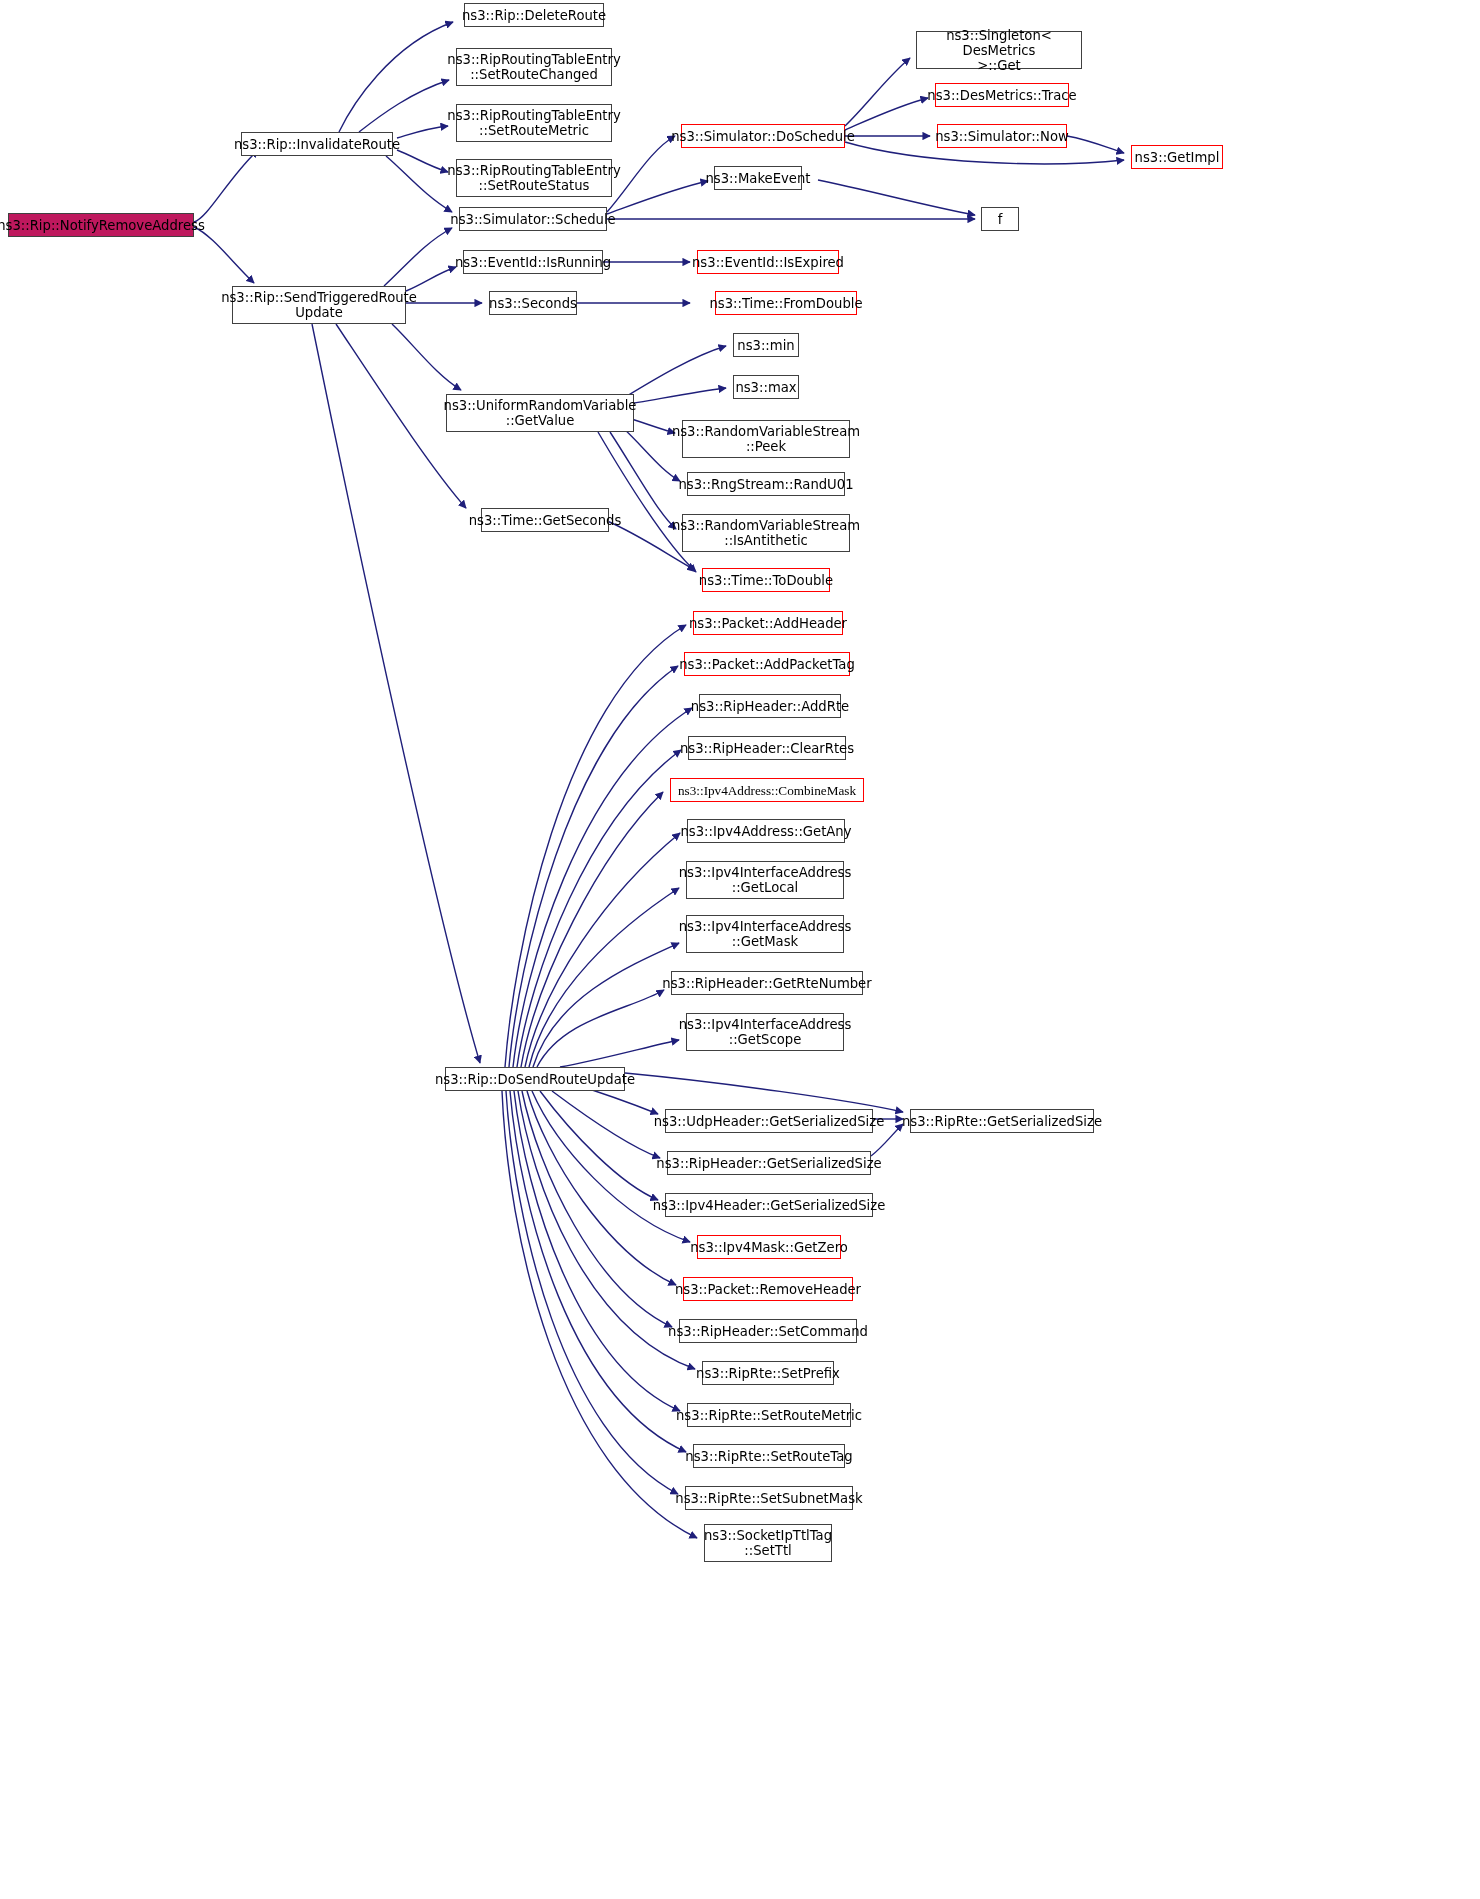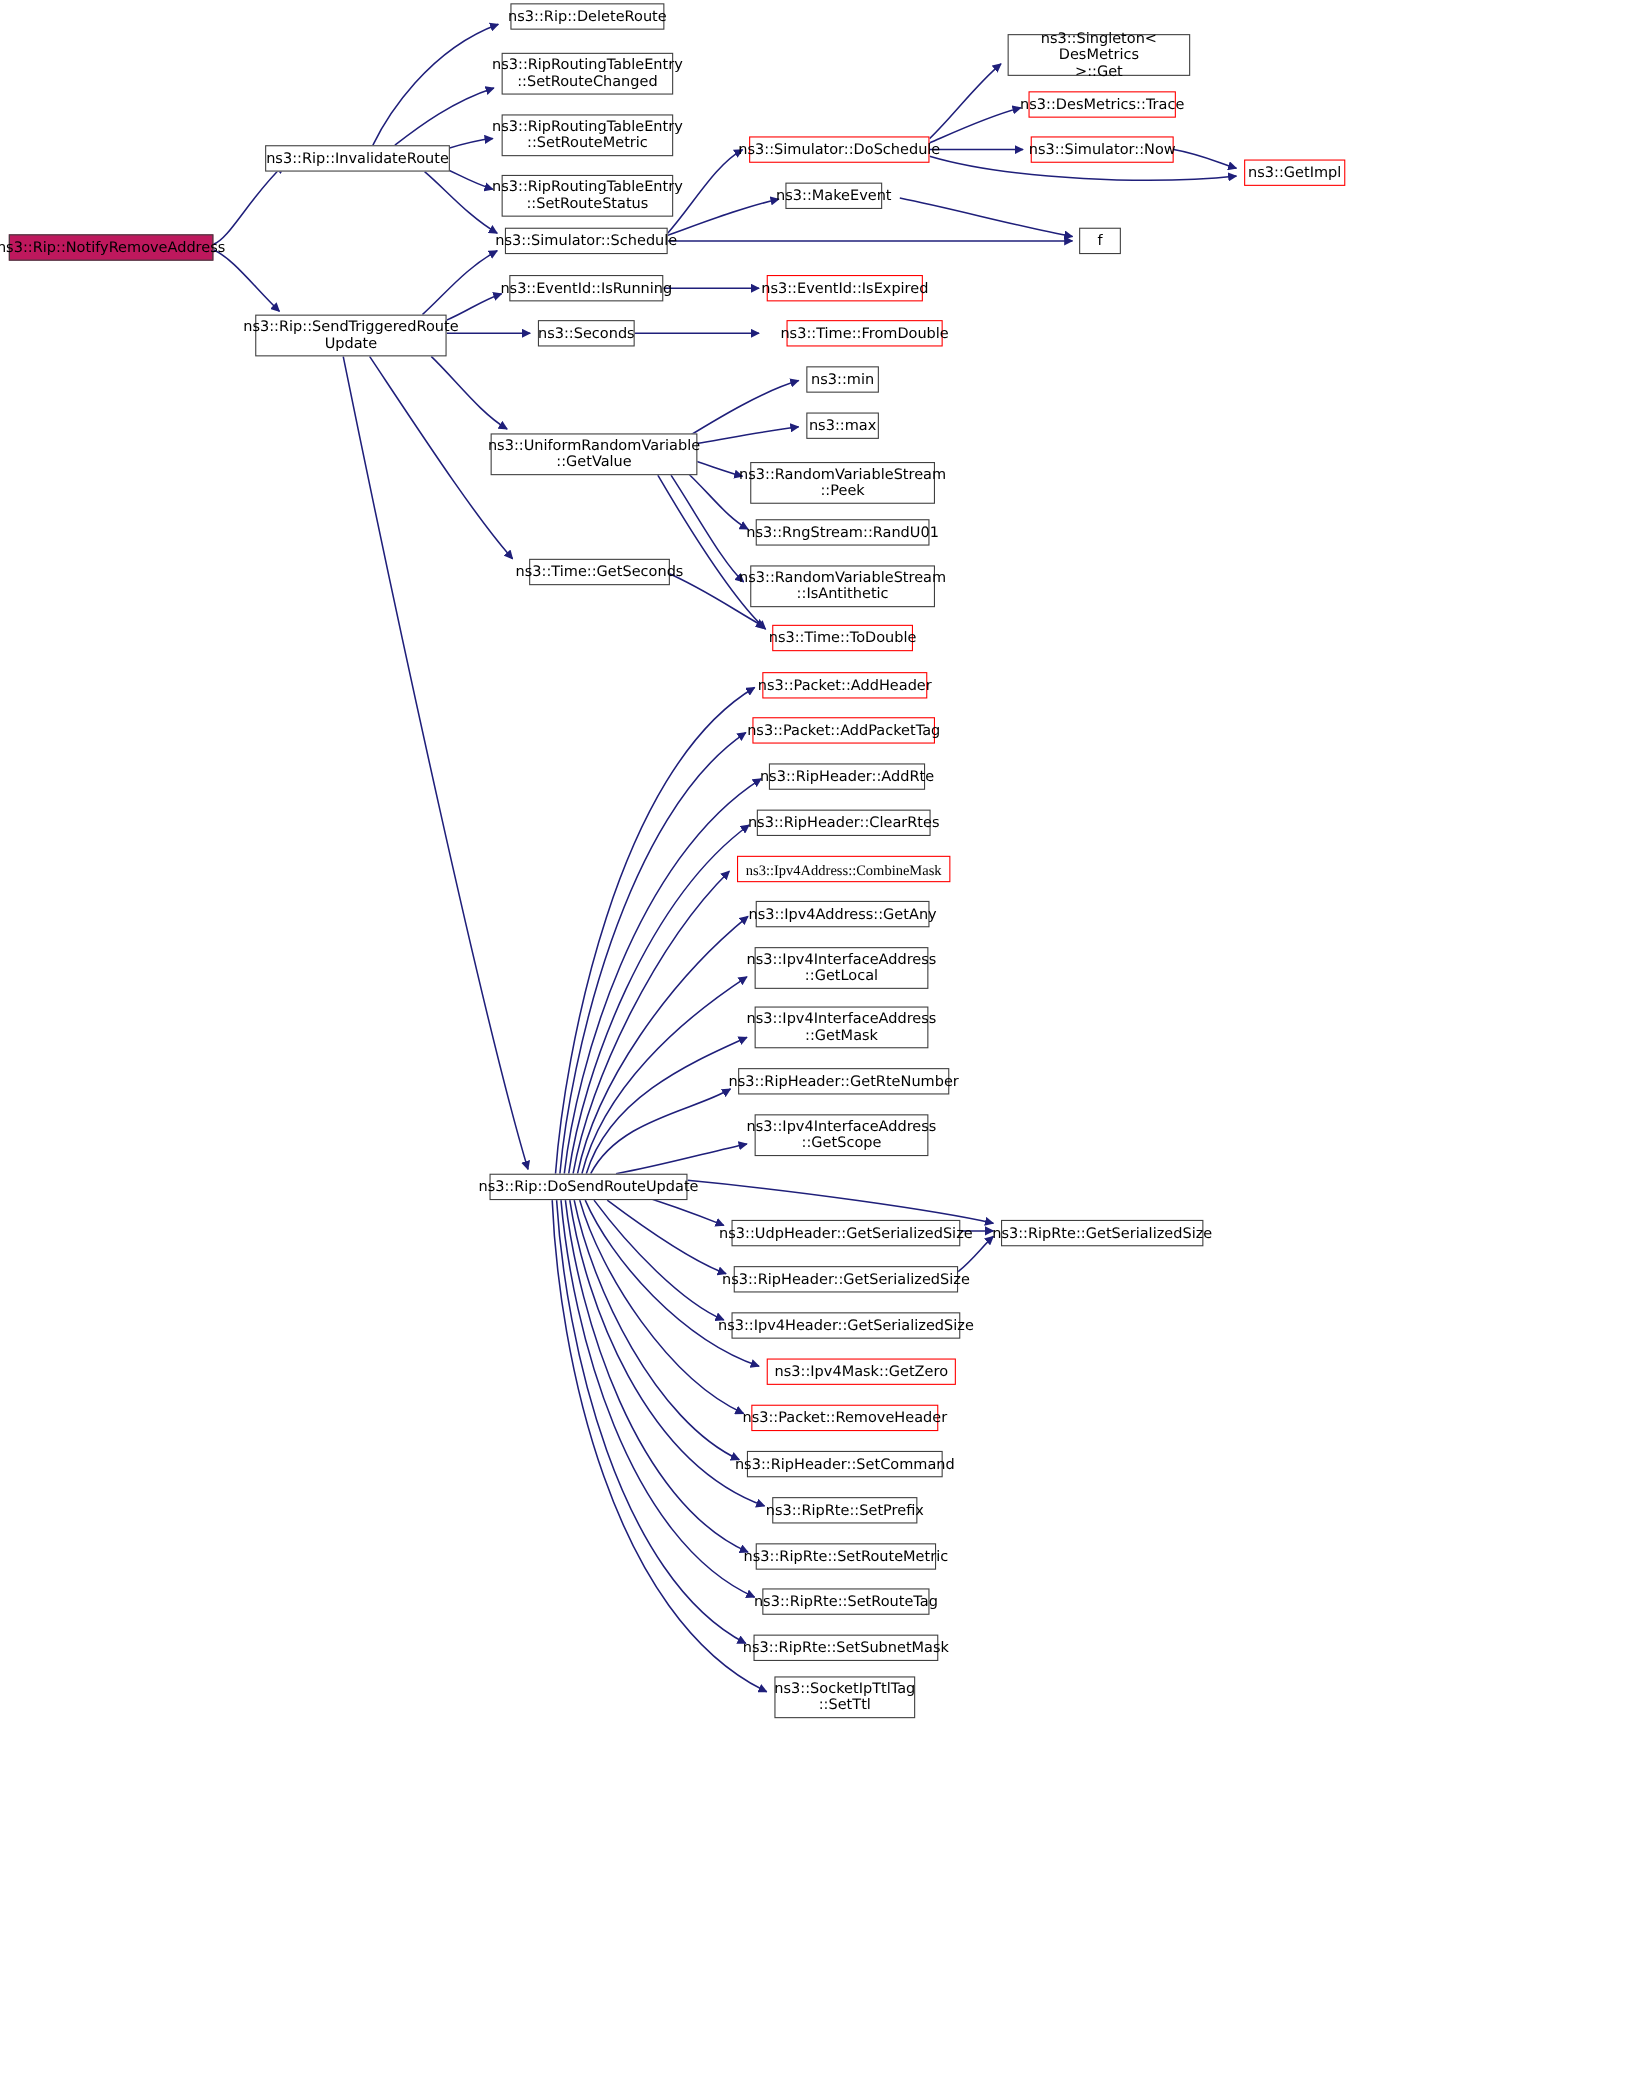--- a/index.html
+++ b/index.html
@@ -76,21 +76,21 @@
         <path d="M510,1091 C520,1208 570,1400 686,1452"></path>
         <path d="M506,1091 C514,1220 562,1434 678,1494"></path>
         <path d="M502,1091 C508,1232 556,1470 697,1538"></path>
         <path d="M625,1073 C720,1082 850,1100 903,1112"></path>
         <path d="M873,1119 C885,1119 895,1119 903,1119"></path>
         <path d="M871,1156 C884,1146 894,1132 903,1124"></path>
       </g>
   </svg>
   <div id="node-layer">
       <div class="node root" style="left: 8px; top: 213px; width: 186px; height: 24px;">ns3::Rip::NotifyRemoveAddress</div>
-      <div class="node" style="left: 241px; top: 132px; width: 168px; height: 24px;">ns3::Rip::InvalidateRoute</div>
+      <div class="node" style="left: 241px; top: 132px; width: 152px; height: 24px;">ns3::Rip::InvalidateRoute</div>
       <div class="node" style="left: 464px; top: 3px; width: 140px; height: 24px;">ns3::Rip::DeleteRoute</div>
       <div class="node" style="left: 456px; top: 48px; width: 156px; height: 38px;">ns3::RipRoutingTableEntry
 ::SetRouteChanged</div>
       <div class="node" style="left: 456px; top: 104px; width: 156px; height: 38px;">ns3::RipRoutingTableEntry
 ::SetRouteMetric</div>
       <div class="node" style="left: 456px; top: 159px; width: 156px; height: 38px;">ns3::RipRoutingTableEntry
 ::SetRouteStatus</div>
       <div class="node" style="left: 459px; top: 207px; width: 148px; height: 24px;">ns3::Simulator::Schedule</div>
       <div class="node" style="left: 232px; top: 286px; width: 174px; height: 38px;">ns3::Rip::SendTriggeredRoute
 Update</div>
@@ -128,21 +128,21 @@
 ::GetLocal</div>
       <div class="node" style="left: 686px; top: 915px; width: 158px; height: 38px;">ns3::Ipv4InterfaceAddress
 ::GetMask</div>
       <div class="node" style="left: 671px; top: 971px; width: 192px; height: 24px;">ns3::RipHeader::GetRteNumber</div>
       <div class="node" style="left: 686px; top: 1013px; width: 158px; height: 38px;">ns3::Ipv4InterfaceAddress
 ::GetScope</div>
       <div class="node" style="left: 665px; top: 1109px; width: 208px; height: 24px;">ns3::UdpHeader::GetSerializedSize</div>
       <div class="node" style="left: 667px; top: 1151px; width: 204px; height: 24px;">ns3::RipHeader::GetSerializedSize</div>
       <div class="node" style="left: 665px; top: 1193px; width: 208px; height: 24px;">ns3::Ipv4Header::GetSerializedSize</div>
       <div class="node" style="left: 910px; top: 1109px; width: 184px; height: 24px;">ns3::RipRte::GetSerializedSize</div>
-      <div class="node red" style="left: 697px; top: 1235px; width: 172px; height: 24px;">ns3::Ipv4Mask::GetZero</div>
+      <div class="node red" style="left: 697px; top: 1235px; width: 144px; height: 24px;">ns3::Ipv4Mask::GetZero</div>
       <div class="node red" style="left: 683px; top: 1277px; width: 170px; height: 24px;">ns3::Packet::RemoveHeader</div>
       <div class="node" style="left: 679px; top: 1319px; width: 178px; height: 24px;">ns3::RipHeader::SetCommand</div>
       <div class="node" style="left: 702px; top: 1361px; width: 132px; height: 24px;">ns3::RipRte::SetPrefix</div>
       <div class="node" style="left: 687px; top: 1403px; width: 164px; height: 24px;">ns3::RipRte::SetRouteMetric</div>
       <div class="node" style="left: 693px; top: 1444px; width: 152px; height: 24px;">ns3::RipRte::SetRouteTag</div>
       <div class="node" style="left: 685px; top: 1486px; width: 168px; height: 24px;">ns3::RipRte::SetSubnetMask</div>
       <div class="node" style="left: 704px; top: 1524px; width: 128px; height: 38px;">ns3::SocketIpTtlTag
 ::SetTtl</div>
     </div>
 </div>

